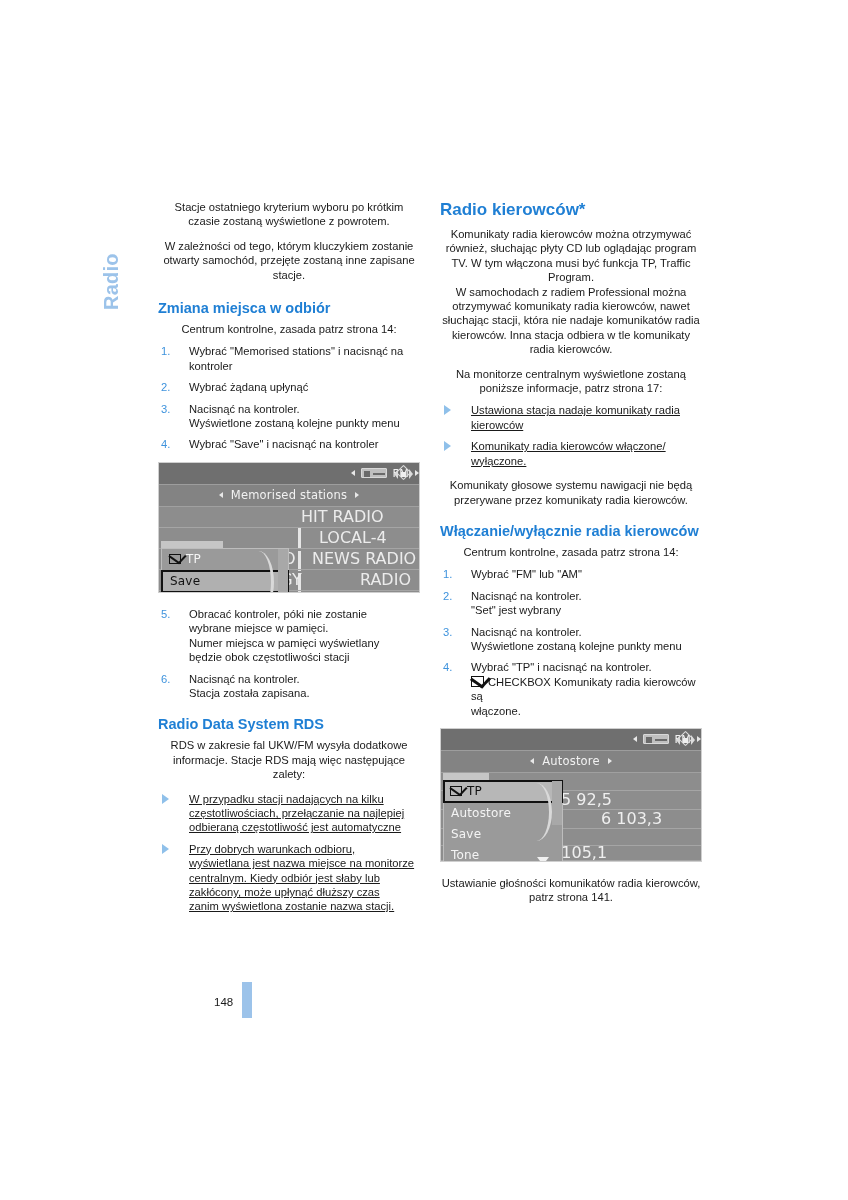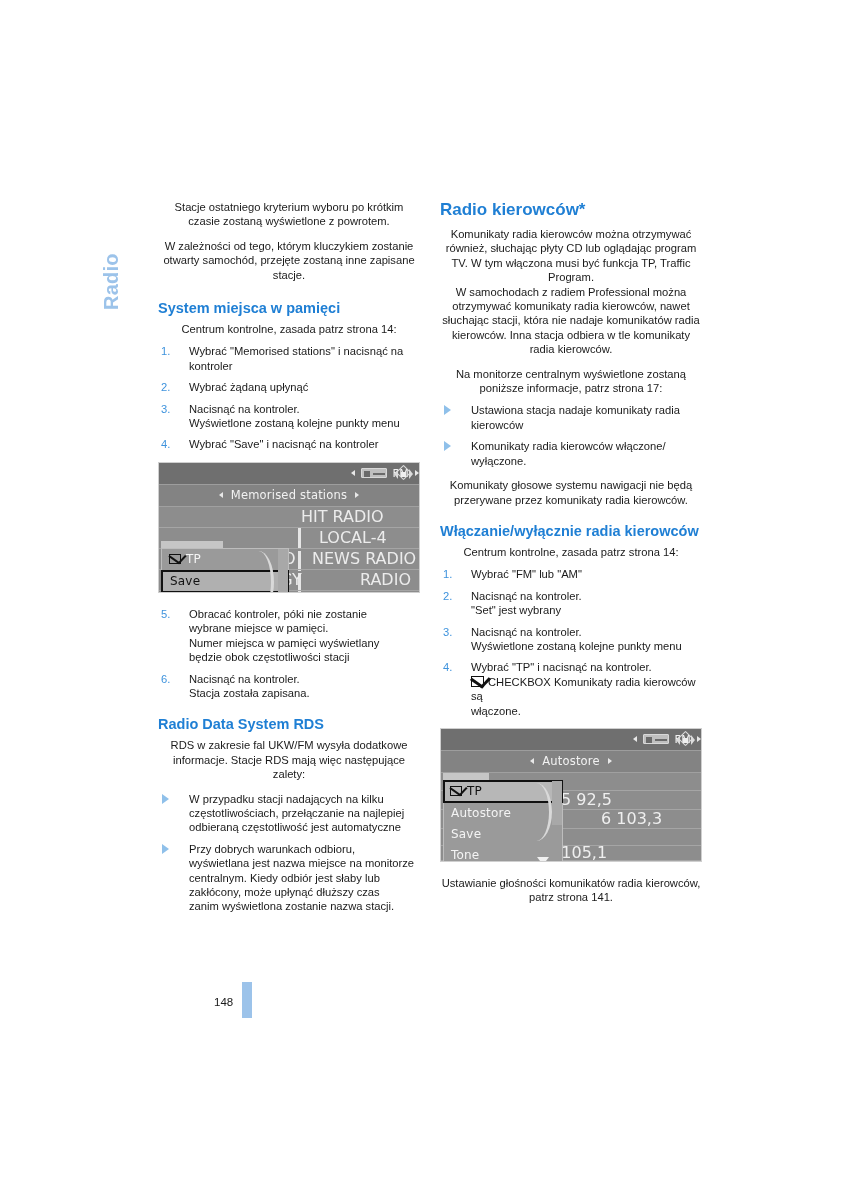--- a/index.html
+++ b/index.html
@@ -74,20 +74,21 @@
     text-align: left;
   }
   ol.steps > li .ln { display: block; }
 
   
   ul.tri { list-style: none; margin: 0 0 10px 0; }
   ul.tri > li {
     position: relative;
     padding-left: 31px;
     margin-bottom: 7px;
+    text-decoration: underline;
   }
   ul.tri > li .tri-mark {
     position: absolute; left: 4px; top: 2px;
     width: 0; height: 0;
     border-left: 7px solid #8fc0ea;
     border-top: 5px solid transparent;
     border-bottom: 5px solid transparent;
   }
   ul.tri > li .ln { display: block; }
 
@@ -350,21 +351,21 @@
 
   <div class="chapter-tab">
     <span>Radio</span>
   </div>
 
   <div class="col col-left">
 
     <p>Stacje ostatniego kryterium wyboru po krótkim czasie zostaną wyświetlone z powrotem.</p>
     <p>W zależności od tego, którym kluczykiem zostanie otwarty samochód, przejęte zostaną inne zapisane stacje.</p>
 
-    <h2 class="first">System miejsca w pamięci</h2>
+    <h2 class="first">Zmiana miejsca w odbiór</h2>
     <p class="tight" style="margin-bottom:8px">Centrum kontrolne, zasada patrz strona 14:</p>
 
     <ol class="steps">
       <li>
         <span class="num">1.</span>
         <span class="ln">Wybrać "Memorised stations" i nacisnąć na</span>
         <span class="ln">kontroler</span>
       </li>
       <li>
         <span class="num">2.</span>

